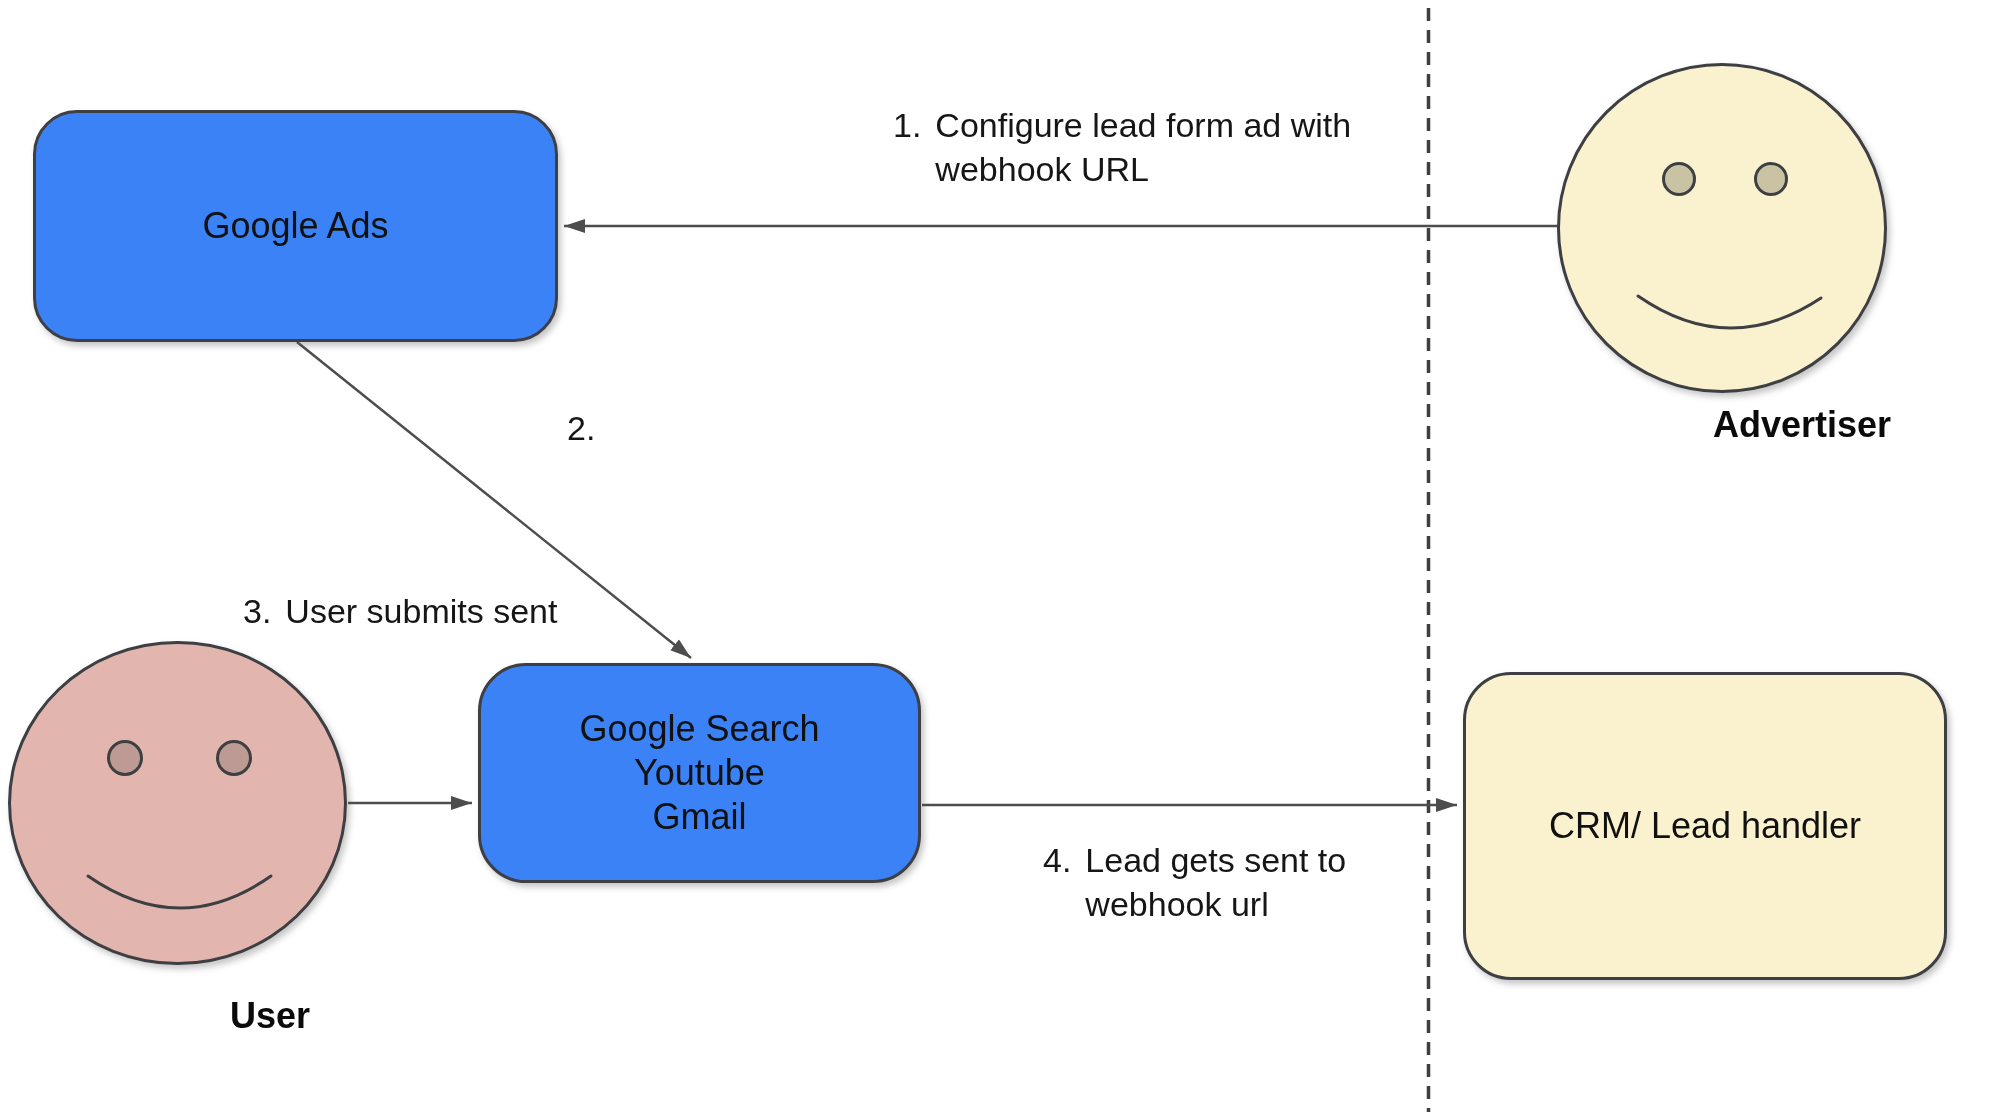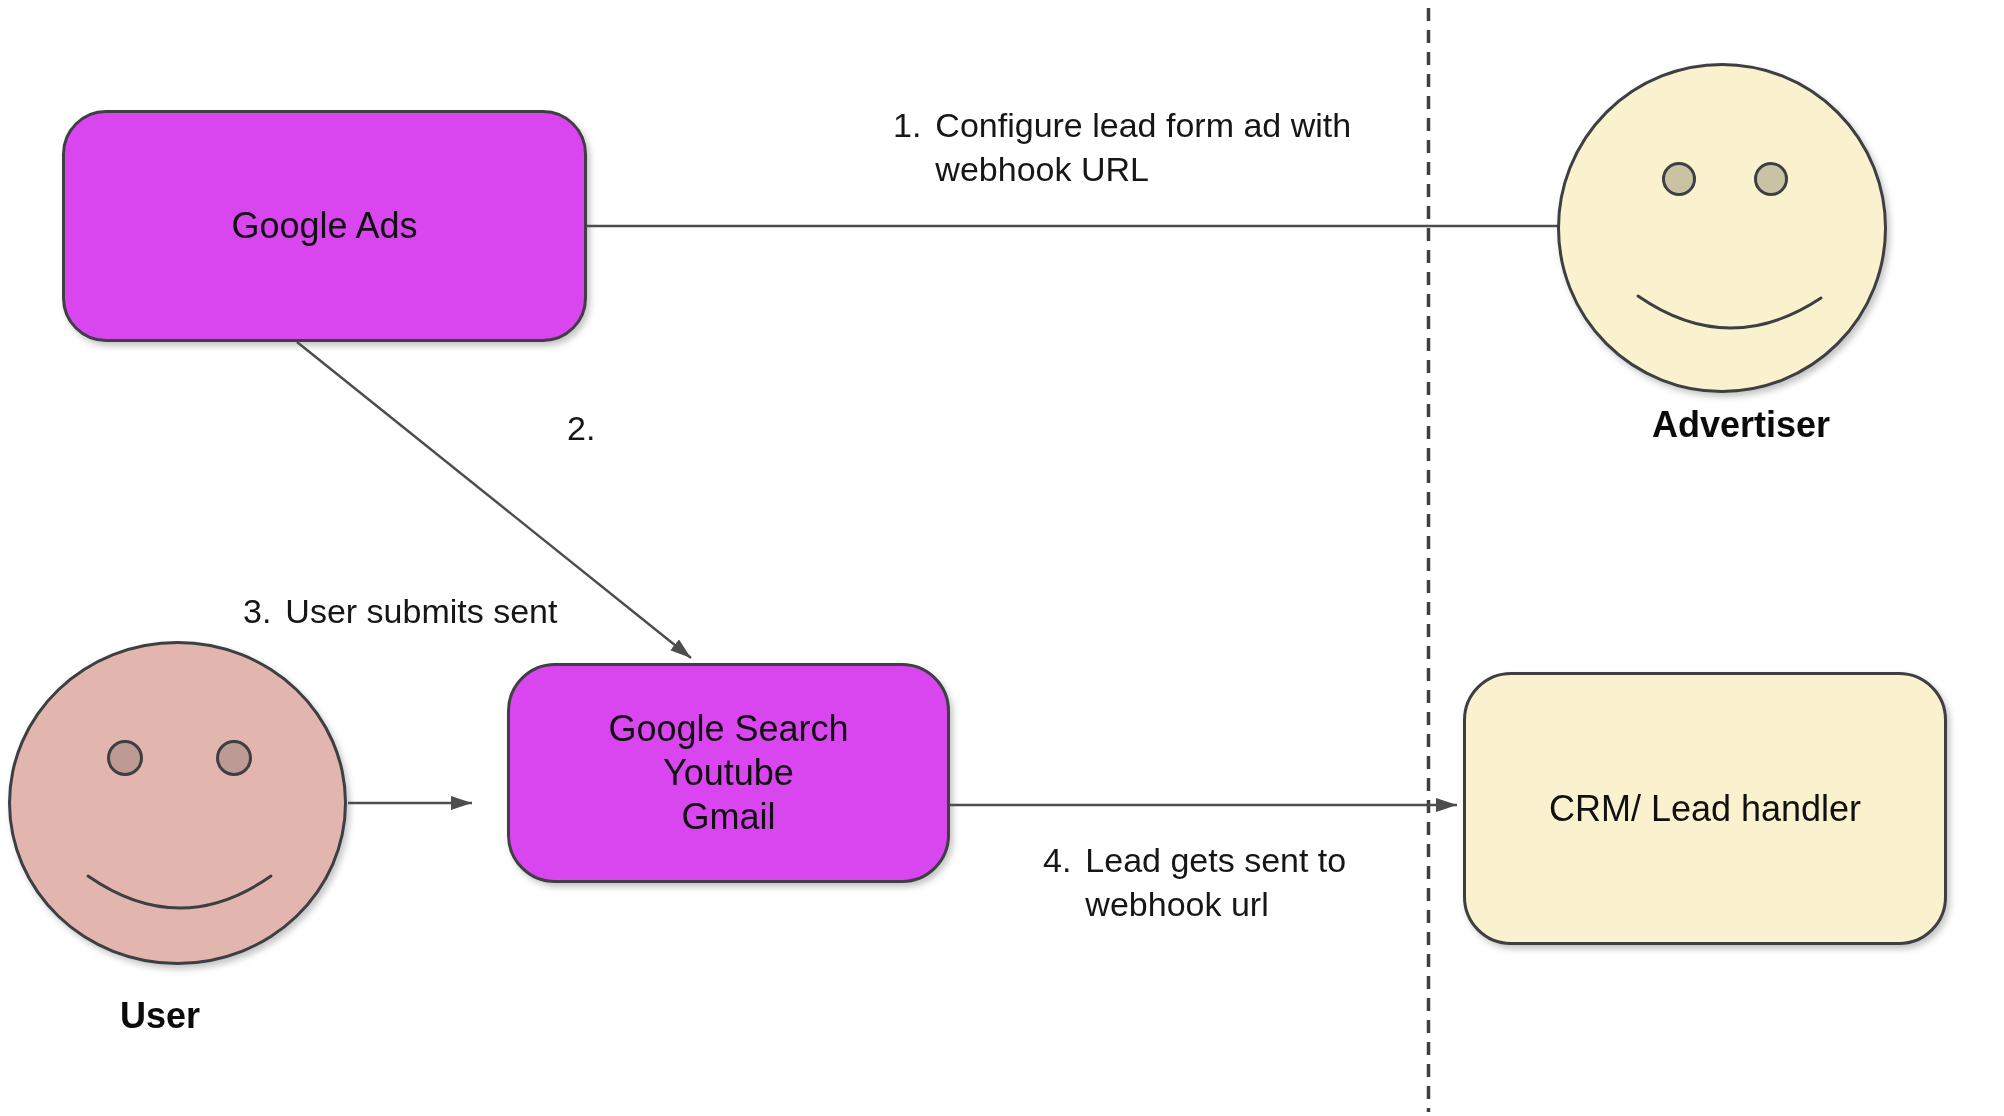--- a/index.html
+++ b/index.html
@@ -15,25 +15,25 @@
   .node{
     position:absolute;z-index:2;
     display:flex;align-items:center;justify-content:center;
     text-align:center;
     border:3px solid #3d3f42;
     box-sizing:border-box;
     box-shadow:3px 4px 6px rgba(90,90,90,.35);
     font-size:36px;line-height:44px;color:#111;
     white-space:pre-line;
   }
-  .node.blue{background:#d946ef;margin-left:29px;}
+  .node.blue{background:#3b82f6;}
   .node.yellow{background:#faf1cf;}
   #google-ads-box{left:33px;top:110px;width:525px;height:232px;border-radius:44px;}
   #search-box{left:478px;top:663px;width:443px;height:220px;border-radius:48px;}
-  #crm-box{left:1463px;top:672px;width:484px;height:273px;border-radius:48px;}
+  #crm-box{left:1463px;top:672px;width:484px;height:308px;border-radius:48px;}
 
   .face{
     position:absolute;z-index:2;
     border:3px solid #3d3f42;border-radius:50%;
     box-sizing:border-box;
     box-shadow:3px 4px 6px rgba(90,90,90,.35);
   }
   #advertiser-face{left:1557px;top:63px;width:330px;height:330px;background:#faf1cf;}
   #user-face{left:8px;top:641px;width:339px;height:324px;background:#e2b6ae;}
   .eye{
@@ -42,21 +42,21 @@
   }
   #advertiser-face .eye{background:#c9c3a4;}
   #user-face .eye{background:#bd9a94;width:36px;height:36px;}
   .eye.left{left:102px;top:96px;}
   .eye.right{left:194px;top:96px;}
   #user-face .eye.left{left:96px;top:96px;}
   #user-face .eye.right{left:205px;top:96px;}
   .smile{position:absolute;left:0;top:0;pointer-events:none;}
 
   .actor-label{
-    position:absolute;z-index:2;width:300px;text-align:center;
+    position:absolute;z-index:2;width:300px;text-align:right;
     font-size:36px;font-weight:bold;color:#0b0b0b;
   }
   #advertiser-label{left:1591px;top:404px;}
   #user-label{left:10px;top:995px;}
 
   .step{
     position:absolute;z-index:2;display:flex;gap:14px;
     font-size:34px;line-height:44px;color:#161616;
   }
   .step .txt{white-space:pre-line;}

